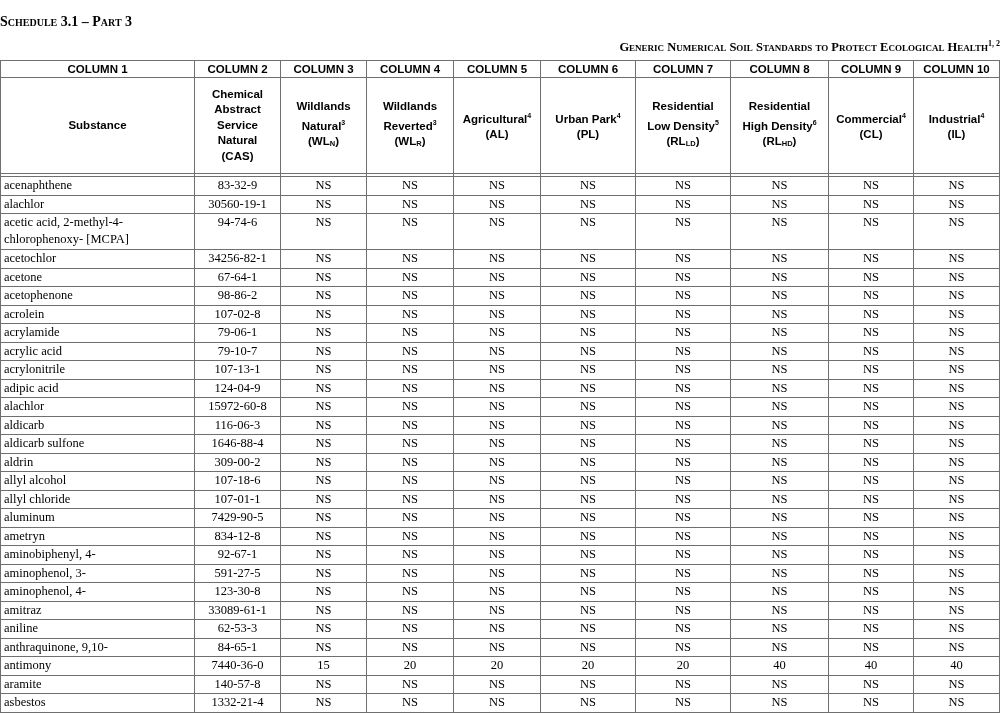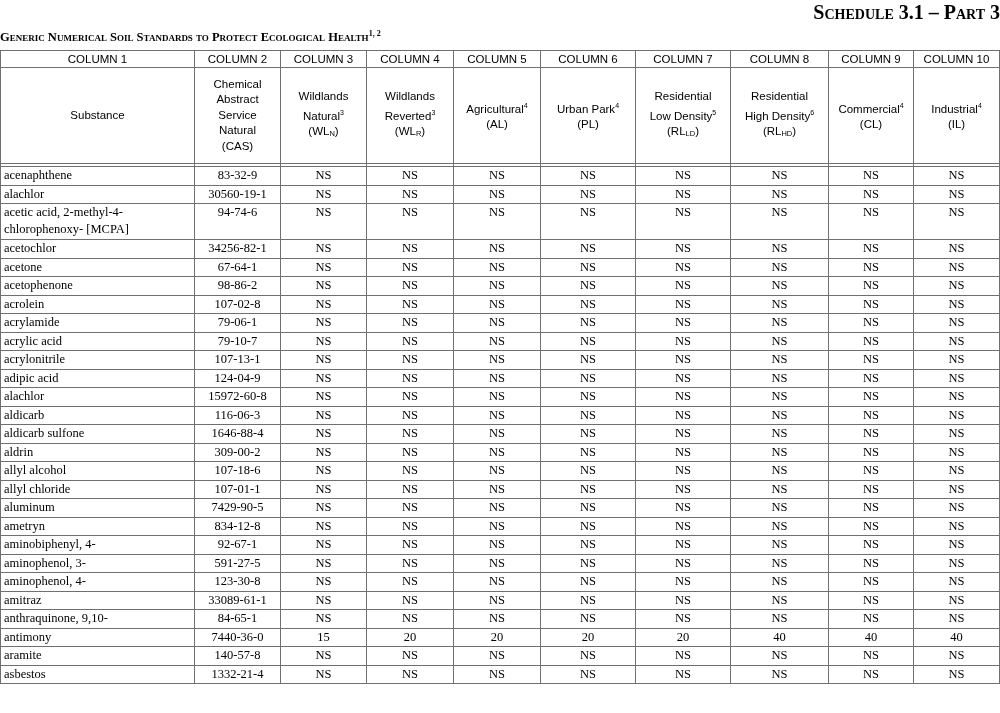--- a/index.html
+++ b/index.html
@@ -1,22 +1,22 @@
 <!DOCTYPE html>
 <html><head>
 <meta charset="utf-8">
 <style>
   html, body { margin:0; padding:0; background:#ffffff; }
   body { width:1000px; height:713px; overflow:hidden; font-family:"Liberation Serif", serif; color:#000; }
-  .title1 { text-align:right; font-weight:bold; font-size:20px; font-variant:small-caps; height:22px; line-height:22px; padding-top:1px; }
-  .title2 { text-align:left; font-weight:bold; font-size:12.5px; font-variant:small-caps; height:27px; line-height:22px; }
+  .title1 { text-align:left; font-weight:bold; font-size:14px; font-variant:small-caps; height:22px; line-height:22px; padding-top:11px; }
+  .title2 { text-align:right; font-weight:bold; font-size:12.5px; font-variant:small-caps; height:27px; line-height:22px; }
   .title2 sup { font-size:8px; }
   table { border-collapse:collapse; table-layout:fixed; width:999px; margin-left:0; }
   td, th { border:1.5px solid #6f6f6f; padding:0; overflow:hidden; }
-  th { font-family:"Liberation Sans", sans-serif; font-weight:normal; font-size:11.5px; }
+  th { font-family:"Liberation Sans", sans-serif; font-weight:bold; font-size:11.5px; }
   .colnum th { height:16px; line-height:16px; }
   .hdr th { height:95px; line-height:15.5px; vertical-align:middle; }
   .hdr th sup { font-size:7px; }
   .hdr th sub { font-size:7.5px; vertical-align:-1px; }
   .sep td { height:2px; border-left:1.5px solid #6f6f6f; border-right:1.5px solid #6f6f6f; }
   td { font-size:12.5px; height:17.5px; line-height:17px; text-align:center; vertical-align:top; }
   td.sub { text-align:left; padding-left:3px; }
   tr.tall td { height:35px; }
 </style>
 </head>
@@ -347,20 +347,32 @@
         <td>NS</td>
         <td>NS</td>
         <td>NS</td>
         <td>NS</td>
         <td>NS</td>
         <td>NS</td>
         <td>NS</td>
         <td>NS</td>
       </tr>
       <tr>
+        <td class="sub">aniline</td>
+        <td>62-53-3</td>
+        <td>NS</td>
+        <td>NS</td>
+        <td>NS</td>
+        <td>NS</td>
+        <td>NS</td>
+        <td>NS</td>
+        <td>NS</td>
+        <td>NS</td>
+      </tr>
+      <tr>
         <td class="sub">anthraquinone, 9,10-</td>
         <td>84-65-1</td>
         <td>NS</td>
         <td>NS</td>
         <td>NS</td>
         <td>NS</td>
         <td>NS</td>
         <td>NS</td>
         <td>NS</td>
         <td>NS</td>

